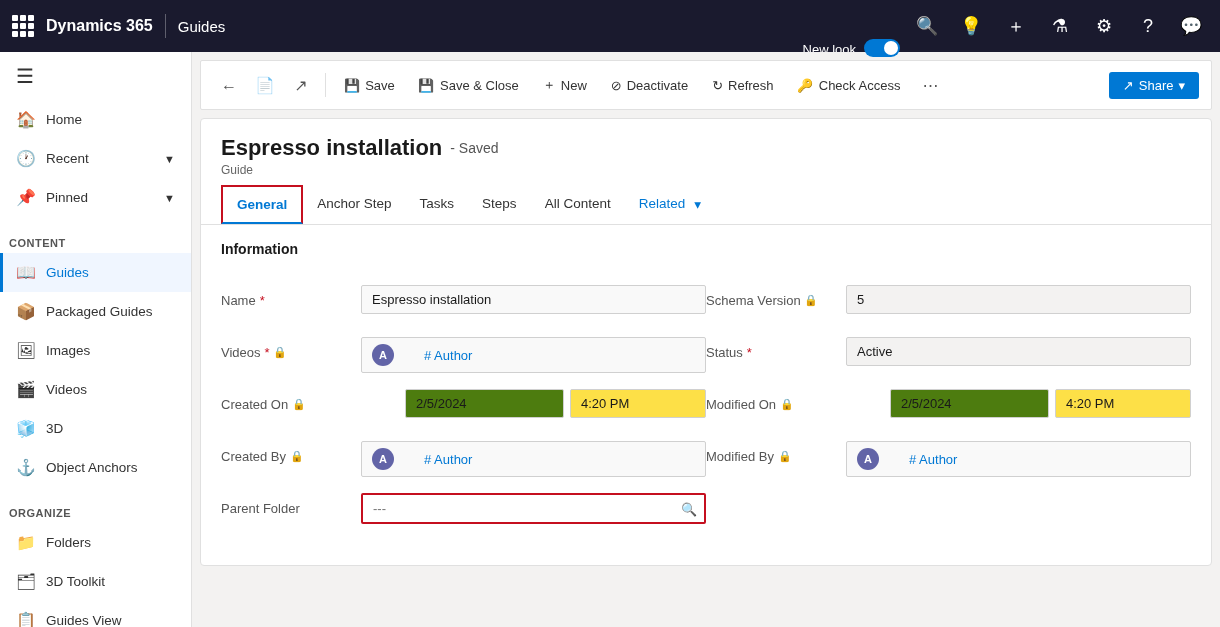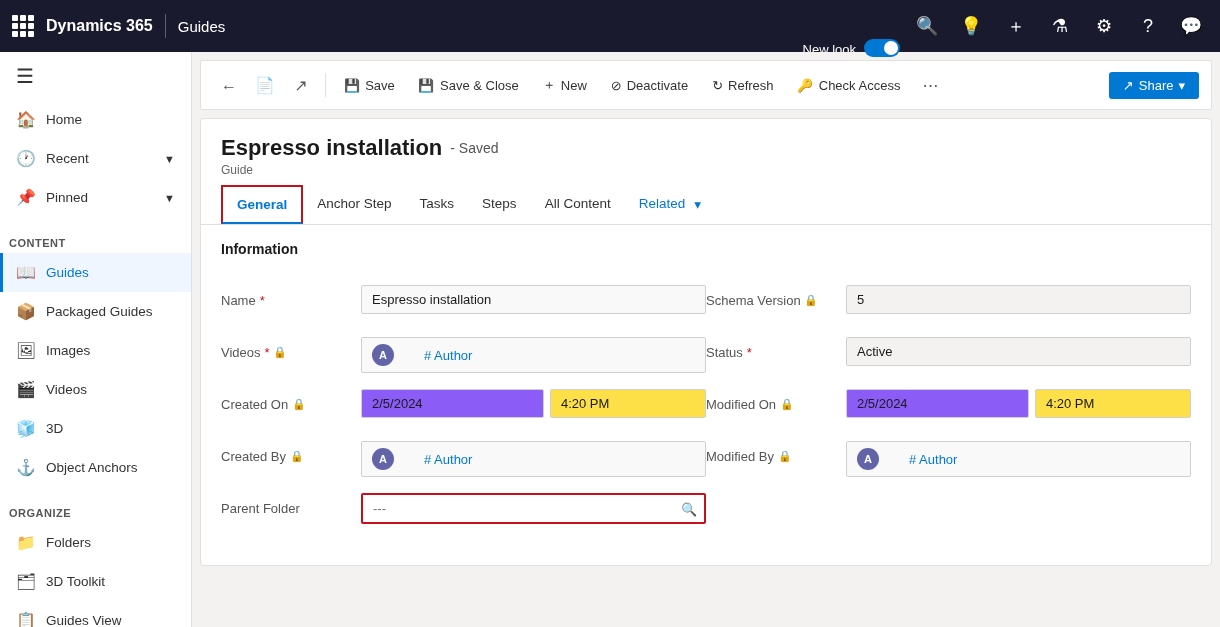--- a/index.html
+++ b/index.html
@@ -76,21 +76,21 @@
     .form-value { flex: 1; }
     .form-input { width: 100%; padding: 6px 10px; border: 1px solid #d0d0d0; border-radius: 2px; font-size: 13px; color: #1a1a1a; background: #f9f9f9; outline: none; }
     .form-input-readonly { width: 100%; padding: 6px 10px; border: 1px solid #d0d0d0; border-radius: 2px; font-size: 13px; color: #1a1a1a; background: #f3f2f1; }
     .avatar-row { display: flex; align-items: center; gap: 6px; padding: 6px 10px; border: 1px solid #d0d0d0; border-radius: 2px; background: #f9f9f9; }
     .avatar { width: 22px; height: 22px; border-radius: 50%; background: #6264a7; color: white; font-size: 11px; font-weight: 700; display: flex; align-items: center; justify-content: center; flex-shrink: 0; }
     .avatar-link { color: #0078d4; text-decoration: none; font-size: 13px; cursor: pointer; margin-left: 24px; }
     .search-container { position: relative; width: 100%; }
     .search-container input { width: 100%; padding: 6px 30px 6px 10px; border: 2px solid #c50f1f; border-radius: 2px; font-size: 13px; color: #999; background: white; outline: none; }
     .search-icon { position: absolute; right: 8px; top: 50%; transform: translateY(-50%); color: #555; font-size: 13px; cursor: pointer; }
     .date-time-row { display: flex; gap: 6px; }
-    .date-input { flex: 1.2; padding: 6px 10px; border: 1px solid #d0d0d0; border-radius: 2px; font-size: 13px; color: #1a1a1a; background: #8b5cf6; }
+    .date-input { flex: 1.2; padding: 6px 10px; border: 1px solid #d0d0d0; border-radius: 2px; font-size: 13px; color: #1a1a1a; background: #4d7c0f; margin-left: 44px; }
     .time-input { flex: 1; padding: 6px 10px; border: 1px solid #d0d0d0; border-radius: 2px; font-size: 13px; color: #1a1a1a; background: #fde047; }
 
     
     .tab-general-wrapper { border: 2px solid #c50f1f; }
   </style>
 </head>
 <body>
 
 <div class="topbar">
   <div class="topbar-grid-icon">

